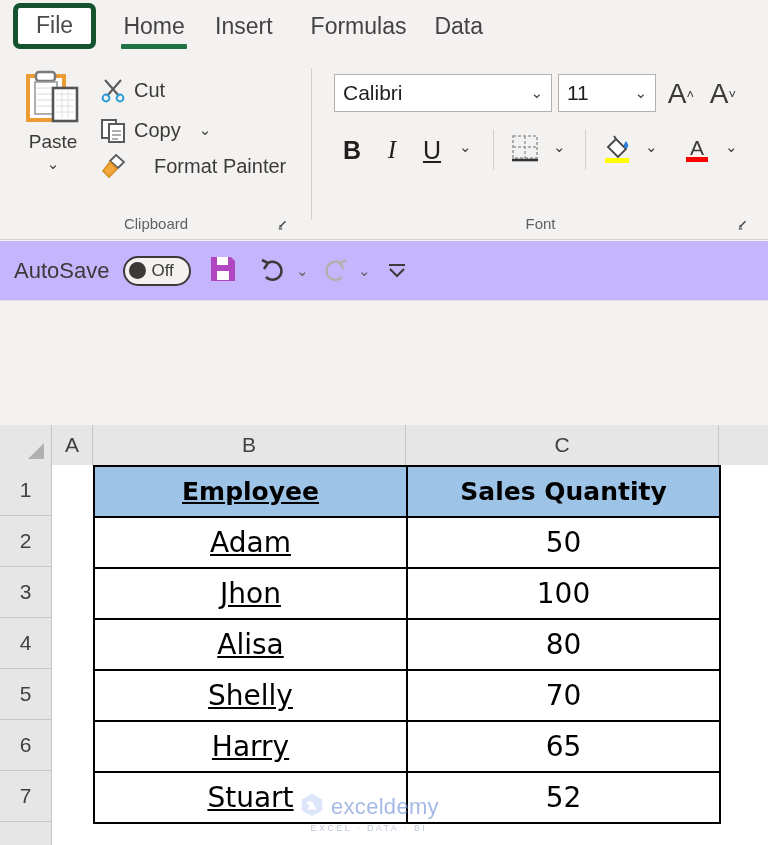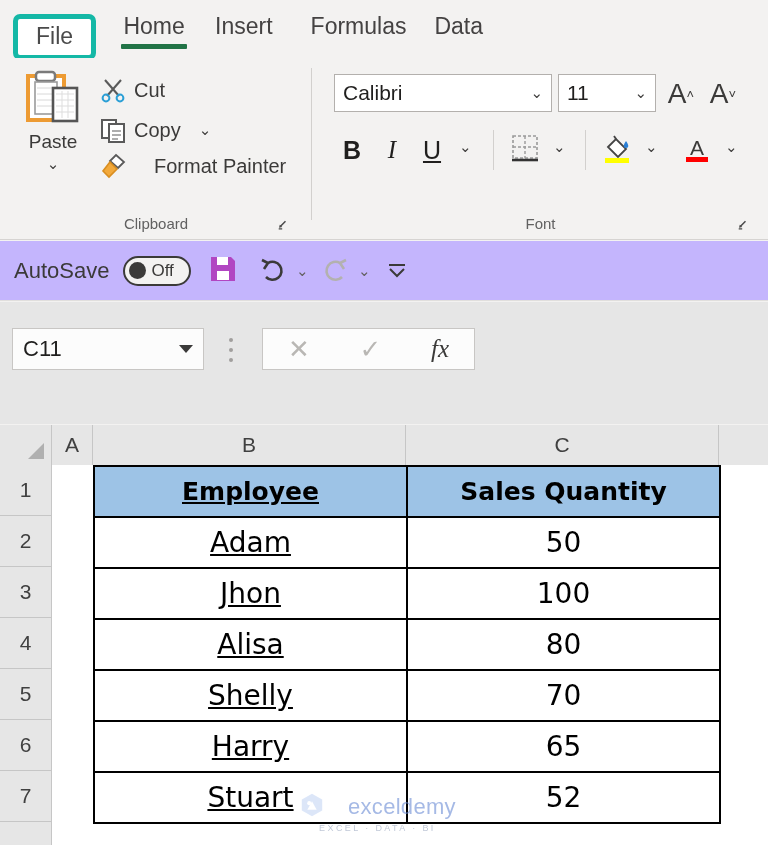--- a/index.html
+++ b/index.html
@@ -20,24 +20,24 @@
   .tab {
     position:relative;
     font-size:23px; color:#444242;
     padding:12px 0 0 0;
     display:flex; flex-direction:column; align-items:center;
     cursor:default;
   }
   .tab-label { line-height:28px; white-space:nowrap; }
   .tab.file {
     margin-left:13px; margin-right:25px;
-    border:5px solid #14b8a6; border-radius:7px;
+    border:5px solid #14532d; border-radius:7px;
     background:#ffffff;
     padding:3px 18px 5px 18px;
-    margin-top:14px;
+    margin-top:3px;
   }
   .tab.file .tab-label { color:#4a4a4a; font-size:23px; }
   .tab.home { margin-right:28px; }
   .tab.insert { margin-right:28px; }
   .tab.pagelayout { margin-right:28px; }
   .tab.formulas { margin-right:28px;margin-left:10px; }
   .tab-underline {
     width:66px; height:5px; background:#217346; border-radius:1px;
     margin-top:4px;
   }
@@ -209,21 +209,21 @@
   .tbl td.c-c { width:313px; }
   .tbl tr.hdr td {
     background:#9dc3e6; font-weight:bold; font-size:25px;
     border-bottom:2px solid #000;
   }
   .watermark {
     position:absolute; left:299px; top:792px;
     display:flex; flex-direction:column; align-items:center;
     opacity:.62; pointer-events:none;
   }
-  .wm-row { display:flex; align-items:center; gap:23px; }
+  .wm-row { display:flex; align-items:center; gap:6px; }
   .wm-text { font-size:22px; color:#6f8fd6; letter-spacing:.3px; }
   .wm-sub { font-size:9px; color:#9aa7bf; letter-spacing:2.4px; margin-top:1px; }
 </style>
 </head>
 <body>
 
 <div id="app">
 
   <div class="tabstrip">
     <div class="tab file">
@@ -429,37 +429,20 @@
     <div class="qat-btn" style="margin-left:8px;">
       <span>
         <svg viewBox="0 0 26 26" width="26" height="26">
           <line x1="5" y1="9" x2="21" y2="9" stroke="#3b3a39" stroke-width="2"></line>
           <path d="M6 13 L13 20 L20 13" fill="none" stroke="#3b3a39" stroke-width="2"></path>
         </svg>
       </span>
     </div>
   </div>
 
-  <div class="fbar">
-    <div class="namebox">
-      <span class="val">C11</span>
-      <span class="tri"></span>
-    </div>
-    <div class="fbar-grip">
-      <i></i>
-      <i></i>
-      <i></i>
-    </div>
-    <div class="fbar-actions">
-      <span class="ab">✕</span>
-      <span class="ab">✓</span>
-      <span class="fx">fx</span>
-    </div>
-    <div class="fbar-input"></div>
-  </div>
 
   <div class="grid">
 
     <div class="colheads">
       <div class="corner-box">
         <span class="corner-tri"></span>
       </div>
       <div class="colhead" style="left:52px; width:41px;">
         <span>A</span>
       </div>

